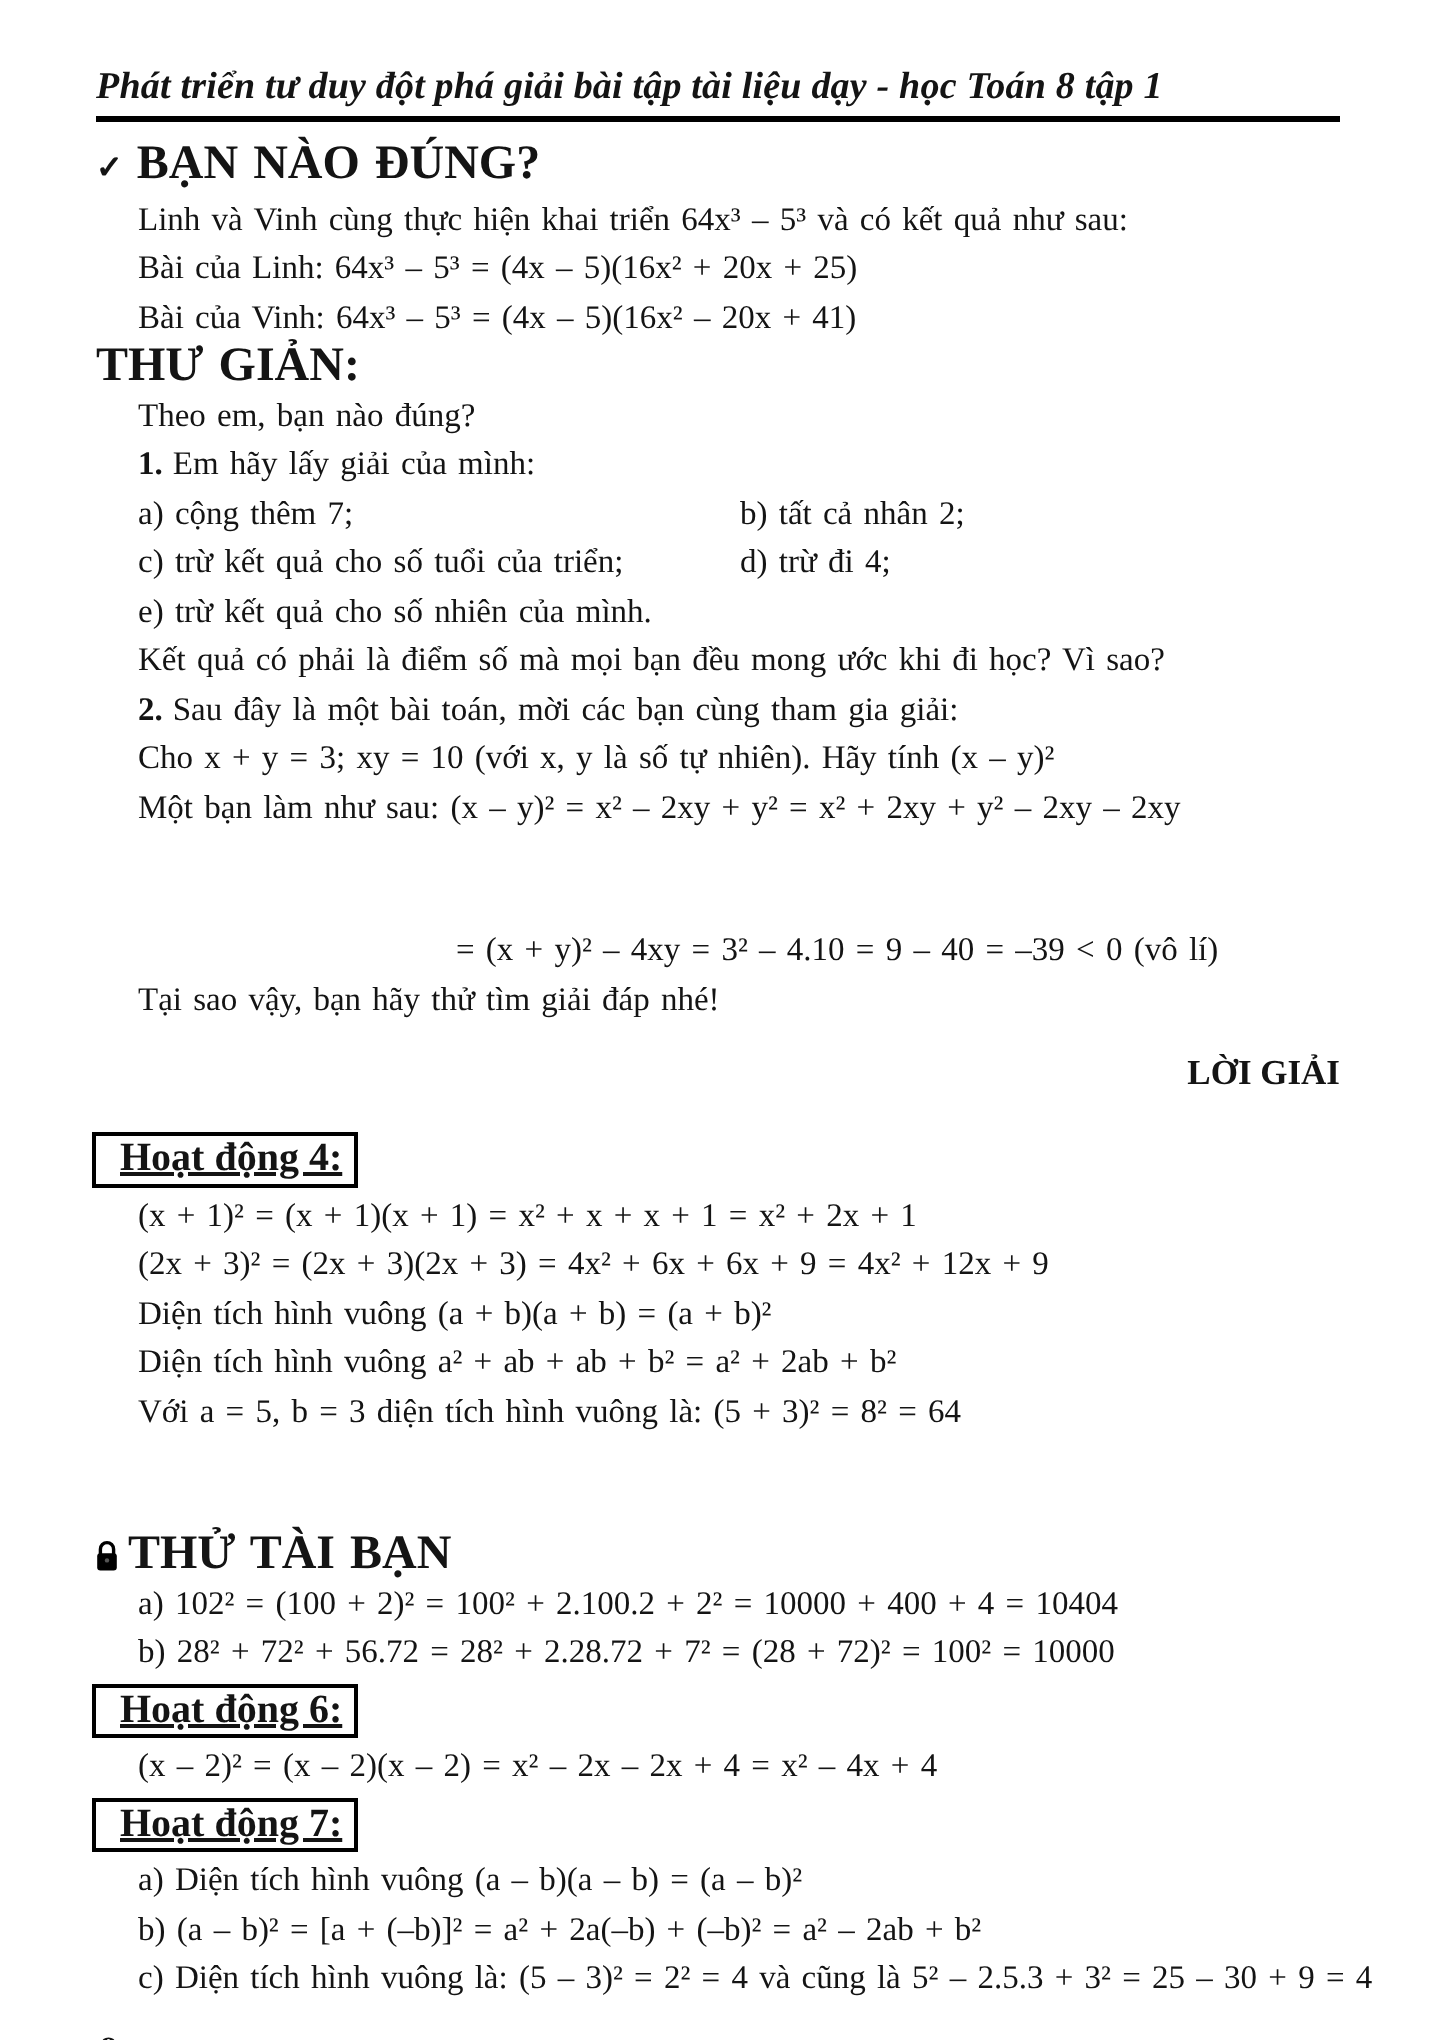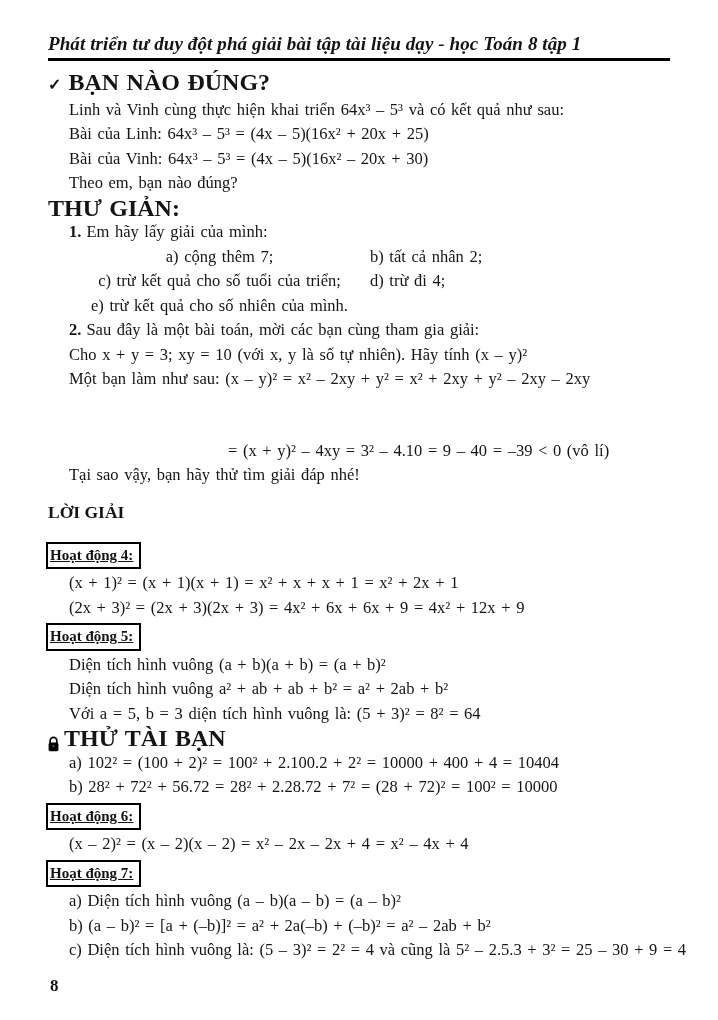--- a/index.html
+++ b/index.html
@@ -28,94 +28,92 @@
     white-space: nowrap;
     word-spacing: 1.5px;
   }
   .indent { padding-left: 21px; }
   .eq { padding-left: 180px; margin-top: 47px; }
   .heading { font-weight: 700; font-size: 24px; }
   .heading-row { display: flex; align-items: baseline; }
   .check-icon { font-weight: 700; font-size: 16px; margin-right: 7px; }
   .num-label { font-weight: 700; margin-right: 5px; }
   .cols { display: flex; }
-  .col-left { width: 301px; flex: 0 0 301px; text-align: center; }
+  .col-left { width: 301px; flex: 0 0 301px; }
   .center-heading {
-    text-align: left; font-weight: 700; font-size: 17.5px;
+    text-align: right; font-weight: 700; font-size: 17.5px;
     margin-top: 11px; margin-bottom: 17px; line-height: 26px;
   }
   .box-line { margin: 3px 0 2px; line-height: 0; }
   .hd-box {
     display: inline-block;
     border: 2.5px solid #000;
-    padding: 0 6px 1px 2px;
+    padding: 0 6px 1px 12px;
     margin-left: -2px;
     font-weight: 700;
-    font-size: 15px;
+    font-size: 20px;
     line-height: 22.5px;
     text-decoration: underline;
     white-space: nowrap;
   }
-  .lock-heading { display: flex; align-items: flex-end; }
+  .lock-heading { display: flex; align-items: center; margin-top: 47px; }
   .lock-icon { display: inline-flex; margin-right: 5px; position: relative; top: 1px; }
   .page-number { font-weight: 700; font-size: 17px; margin-top: 13px; padding-left: 2px; }
 </style>
 </head>
 <body>
 
 <div class="page">
 
   <div class="running-header">Phát triển tư duy đột phá giải bài tập tài liệu dạy - học Toán 8 tập 1</div>
 
   <div class="content">
 
     <div class="line heading-row">
       <span class="check-icon">✓</span>
       <span class="heading">BẠN NÀO ĐÚNG?</span>
     </div>
     <div class="line indent">Linh và Vinh cùng thực hiện khai triển 64x³ – 5³ và có kết quả như sau:</div>
     <div class="line indent">Bài của Linh: 64x³ – 5³ = (4x – 5)(16x² + 20x + 25)</div>
-    <div class="line indent">Bài của Vinh: 64x³ – 5³ = (4x – 5)(16x² – 20x + 30)</div>
+    <div class="line indent">Bài của Vinh: 64x³ – 5³ = (4x – 5)(16x² – 20x + 41)</div>
+    <div class="line heading">THƯ GIẢN:</div>
+
     <div class="line indent">Theo em, bạn nào đúng?</div>
-
-    <div class="line heading">THƯ GIẢN:</div>
     <div class="line indent">
       <span class="num-label">1.</span><span>Em hãy lấy giải của mình:</span>
     </div>
     <div class="line indent cols">
       <span class="col-left">a) cộng thêm 7;</span>
       <span class="col-right">b) tất cả nhân 2;</span>
     </div>
     <div class="line indent cols">
       <span class="col-left">c) trừ kết quả cho số tuổi của triển;</span>
       <span class="col-right">d) trừ đi 4;</span>
     </div>
     <div class="line indent cols">
       <span class="col-left">e) trừ kết quả cho số nhiên của mình.</span>
       <span class="col-right"></span>
     </div>
+    <div class="line indent">Kết quả có phải là điểm số mà mọi bạn đều mong ước khi đi học? Vì sao?</div>
     <div class="line indent">
       <span class="num-label">2.</span><span>Sau đây là một bài toán, mời các bạn cùng tham gia giải:</span>
     </div>
     <div class="line indent">Cho x + y = 3; xy = 10 (với x, y là số tự nhiên). Hãy tính (x – y)²</div>
     <div class="line indent">Một bạn làm như sau: (x – y)² = x² – 2xy + y² = x² + 2xy + y² – 2xy – 2xy</div>
     <div class="line eq">= (x + y)² – 4xy = 3² – 4.10 = 9 – 40 = –39 &lt; 0 (vô lí)</div>
     <div class="line indent">Tại sao vậy, bạn hãy thử tìm giải đáp nhé!</div>
 
     <div class="center-heading">LỜI GIẢI</div>
 
     <div class="box-line">
       <span class="hd-box">Hoạt động 4:</span>
     </div>
     <div class="line indent">(x + 1)² = (x + 1)(x + 1) = x² + x + x + 1 = x² + 2x + 1</div>
     <div class="line indent">(2x + 3)² = (2x + 3)(2x + 3) = 4x² + 6x + 6x + 9 = 4x² + 12x + 9</div>
 
-    <div class="box-line">
-      <span class="hd-box">Hoạt động 5:</span>
-    </div>
     <div class="line indent">Diện tích hình vuông (a + b)(a + b) = (a + b)²</div>
     <div class="line indent">Diện tích hình vuông a² + ab + ab + b² = a² + 2ab + b²</div>
     <div class="line indent">Với a = 5, b = 3 diện tích hình vuông là: (5 + 3)² = 8² = 64</div>
 
     <div class="line lock-heading">
       <span class="lock-icon">
         <svg width="11" height="16" viewBox="0 0 11 16" aria-hidden="true">
           <path d="M2.2 7 V4.6 a3.3 3.3 0 0 1 6.6 0 V7" fill="none" stroke="#000" stroke-width="1.7"></path>
           <rect x="0.6" y="6.6" width="9.8" height="8.6" rx="1.6" fill="#000"></rect>
           <circle cx="5.5" cy="10.2" r="1.1" fill="#555"></circle>

